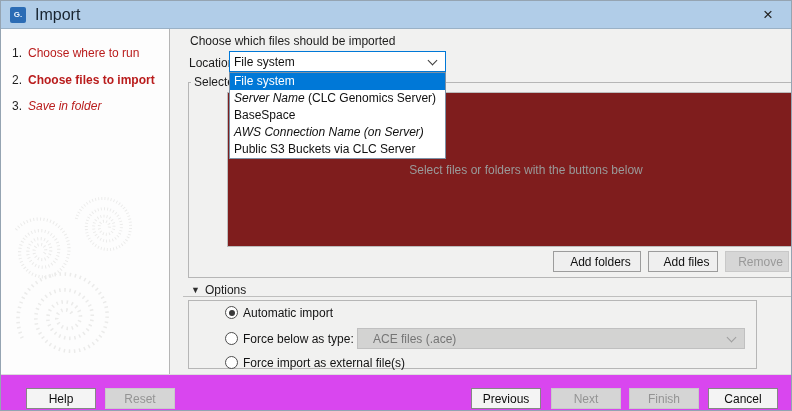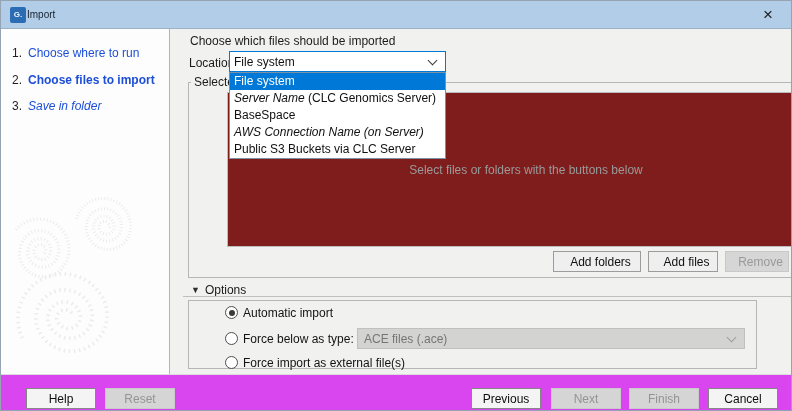--- a/index.html
+++ b/index.html
@@ -13,34 +13,34 @@
   .titlebar {
     position:absolute; left:0; top:0; width:792px; height:28px;
     background:#b1cde8; border-bottom:1px solid #9ab1c6;
     display:flex; align-items:center;
   }
   .app-icon {
     width:16px; height:16px; margin-left:9px; border-radius:2px;
     background:#2b6cb5; color:#eaf2fb; font-size:8px; font-weight:bold;
     display:flex; align-items:center; justify-content:center;
   }
-  .titlebar-text { margin-left:1px; font-size:10px; color:#17232f; }
+  .titlebar-text { margin-left:9px; font-size:16px; color:#17232f; }
   .close-btn {
     position:absolute; right:14px; top:4px; width:22px; height:20px;
     font-size:17px; color:#222; display:flex; align-items:center; justify-content:center;
     cursor:default;
   }
   
   .sidebar {
     position:absolute; left:0; top:28px; width:169px; height:345px;
     background:#fdfdfd; border-right:1px solid #b5b5b5;
   }
   .step { position:absolute; left:0; width:169px; display:flex; }
   .step-num { width:16px; margin-left:11px; color:#1f1f1f; }
-  .step-label { color:#1d4ed8; }
+  .step-label { color:#b91c1c; }
   .step.active .step-label { font-weight:bold; }
   .step.pending .step-label { font-style:italic; }
   .watermark { position:absolute; left:0; top:0; pointer-events:none; }
   .watermark path { fill:none; stroke:#ebebea; stroke-dasharray:1 2.4; }
   
   .main { position:absolute; left:182px; top:28px; width:623px; height:345px; background:#f1f1f0; }
   .heading { position:absolute; left:7px; top:5px; color:#1c1c1c; }
   .loc-label { position:absolute; left:6px; top:27px; }
   .combo {
     position:absolute; left:46px; top:22px; width:217px; height:21px;
@@ -94,21 +94,21 @@
     background:#fff;
   }
   .radio.checked::after {
     content:""; position:absolute; left:2.5px; top:2.5px; width:6px; height:6px;
     background:#3a3a3a; border-radius:50%;
   }
   .radio-label { position:absolute; color:#131313; }
   .combo-disabled {
     position:absolute; left:168px; top:27px; width:388px; height:21px;
     background:#d3d3d2; border:1px solid #c0c0c0;
-    display:flex; align-items:center; padding-left:6px; color:#757575;
+    display:flex; align-items:center; padding-left:15px; color:#757575;
   }
   .combo-disabled .chev { border-color:#9e9e9e; }
   
   .footer {
     position:absolute; left:0; top:373px; width:792px; height:38px;
     background:#d946ef; border-top:1px solid #dcdcdc;
   }
   .btn {
     position:absolute; top:13px; width:70px; height:21px;
     background:#f4f4f4; border:1px solid #868686; color:#0e0e0e;

